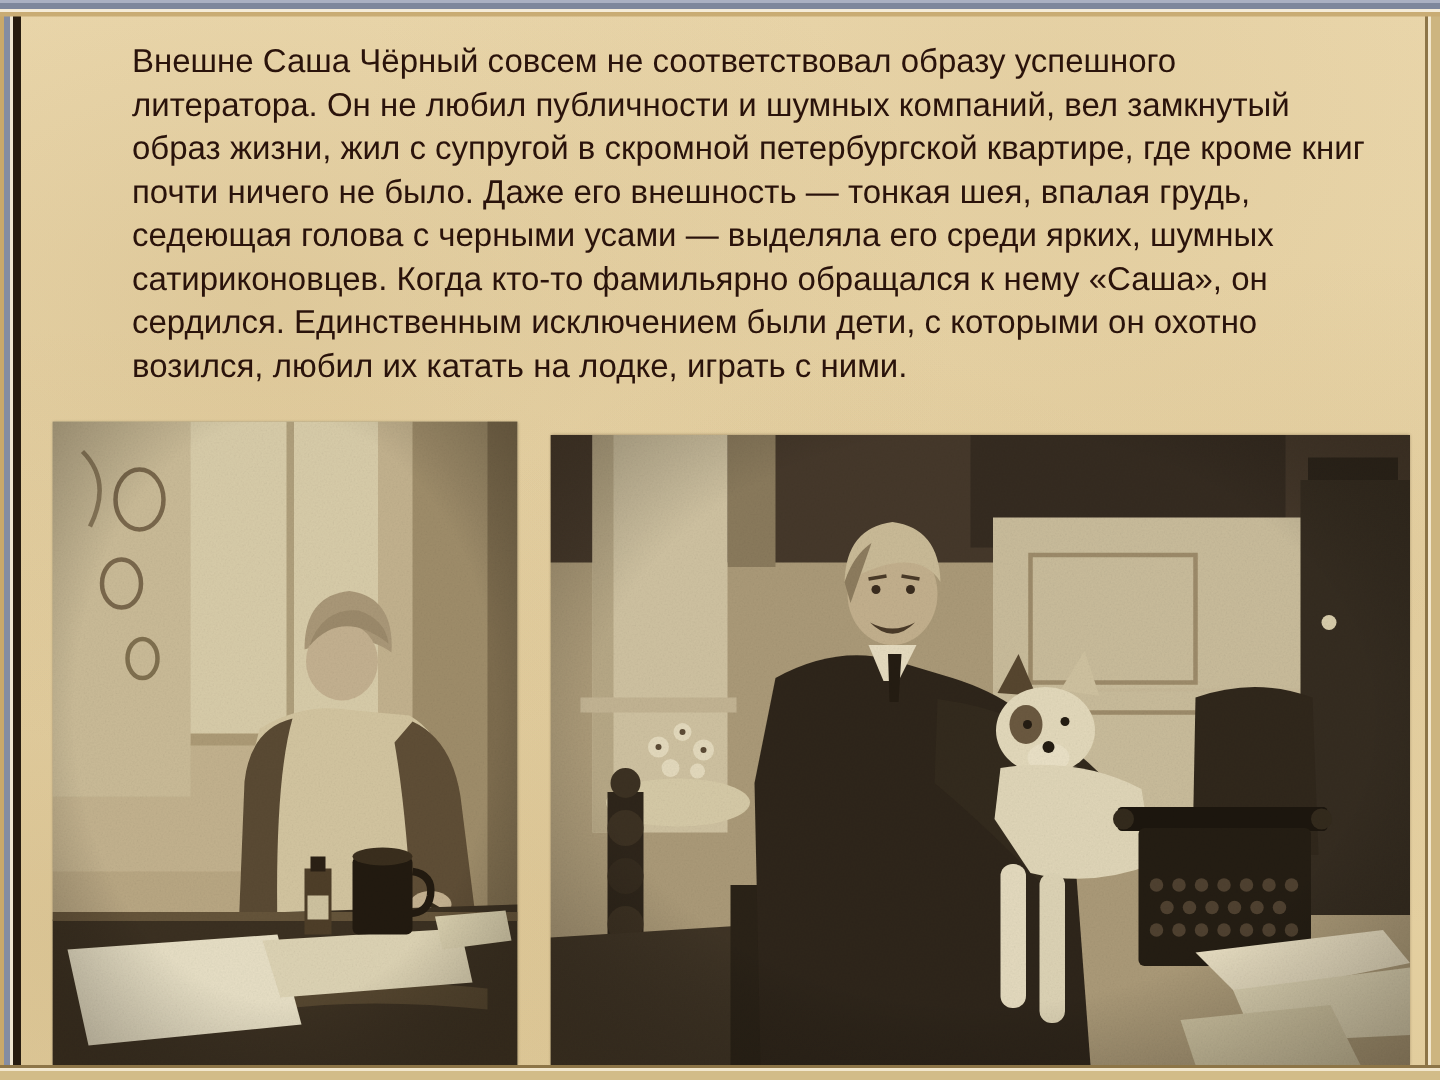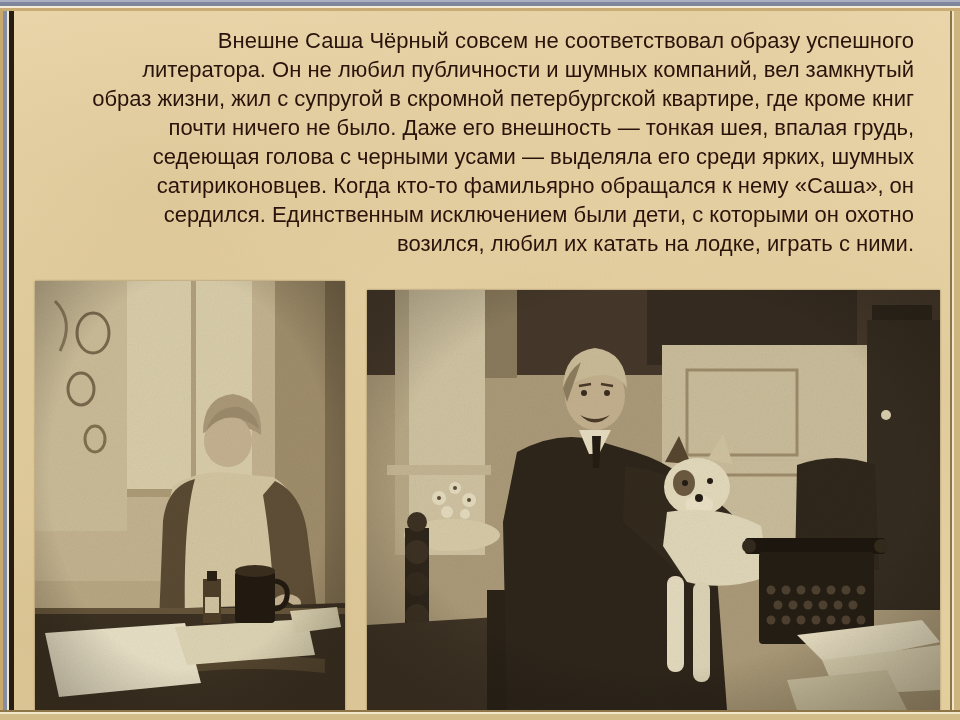--- a/index.html
+++ b/index.html
@@ -25,21 +25,21 @@
     background:linear-gradient(to left,#cdb580 0 6px,#f2e7cd 6px 8px,#8d7547 8px 10px,rgba(0,0,0,0) 10px);}
   .frame-bottom{left:0;right:0;bottom:0;height:13px;
     background:linear-gradient(to top,#d2bc88 0 6px,#f2e7cd 6px 8px,#8d7547 8px 10px,rgba(0,0,0,0) 10px);}
   .frame-top{left:0;right:0;top:0;height:11px;
     background:linear-gradient(to bottom,#aab0c2 0 2px,#7e879c 2px 6px,#f5ecd8 6px 8px,#c9ac74 8px 11px);}
   
   .body-text{
     position:absolute;left:88px;top:26px;width:826px;margin:0;
     font-size:22px;line-height:29px;
     color:var(--text,#2a130b);
-    text-align:right;
+    text-align:left;
   }
   
   .photo{position:absolute;margin:0;padding:0;box-shadow:0 0 2px rgba(60,45,20,.45);}
   .photo svg{display:block;}
   .photo-left{left:35px;top:281px;width:310px;height:429px;}
   .photo-right{left:367px;top:290px;width:573px;height:420px;}
 </style>
 </head>
 <body>
 

